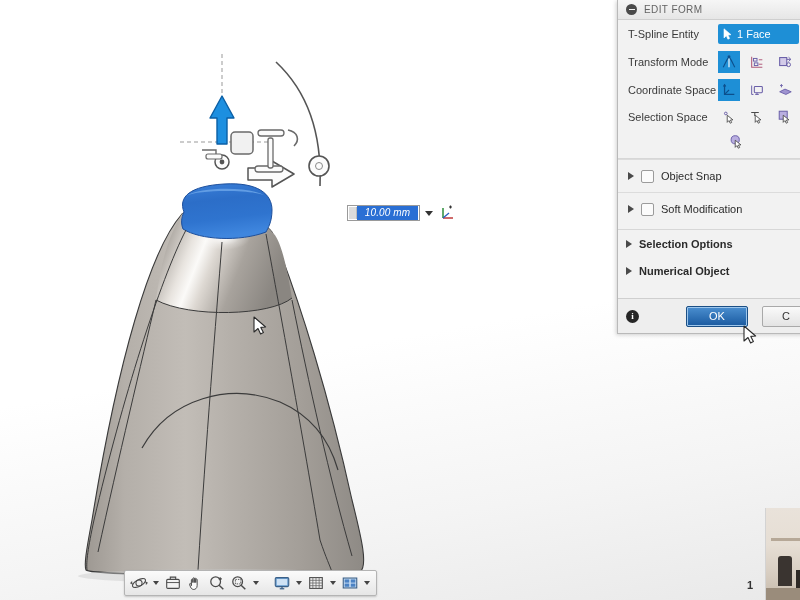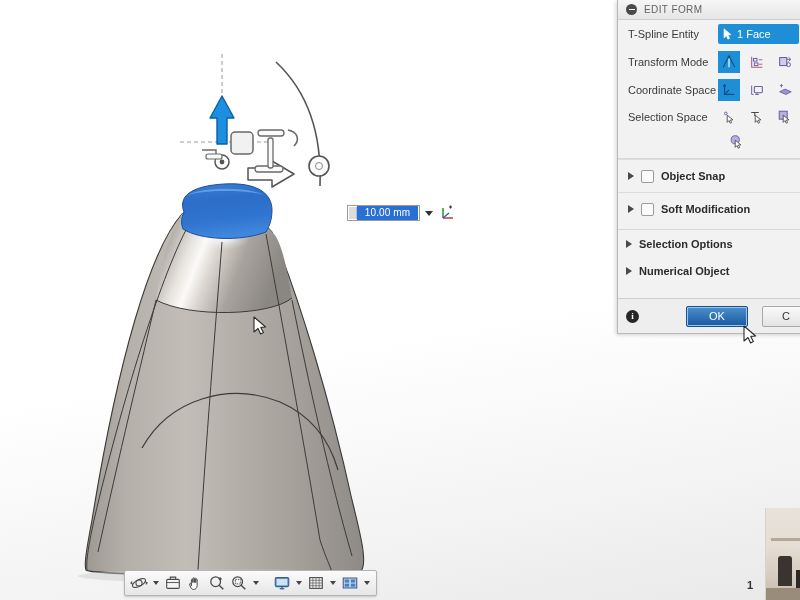--- a/index.html
+++ b/index.html
@@ -20,21 +20,21 @@
     position:absolute;left:347px;top:203px;height:20px;
     display:flex;align-items:center;gap:3px;
   }
   .chip-field{
     width:73px;height:16px;border:1px solid #9a9a9a;background:#ffffff;
     display:flex;align-items:center;padding:0 1px;box-sizing:border-box;
   }
   .chip-field .grip{width:7px;height:12px;background:#dcdcdc;border-right:1px solid #bbb;}
   .chip-field .val{
     flex:1;background:#2a6fd4;color:#ffffff;font-size:10px;line-height:14px;
-    text-align:center;letter-spacing:.1px;
+    text-align:center;letter-spacing:.1px;font-style:italic;
   }
   .chip-arrow{width:0;height:0;border-left:4px solid transparent;border-right:4px solid transparent;
     border-top:5px solid #333;margin-left:2px;}
   .chip-axis{width:16px;height:16px;margin-left:4px;}
 
   
   #nav-toolbar{
     position:absolute;left:124px;top:570px;height:24px;
     background:linear-gradient(to bottom,#fbfbfb,#e6e6e6);
     border:1px solid #b4b4b4;border-radius:2px;
@@ -74,21 +74,21 @@
 
   .icn{width:22px;height:22px;display:flex;align-items:center;justify-content:center;}
   .icn.active{background:#1e8fd6;}
 
   .ef-sep{height:1px;background:#d7d7d7;margin:4px 0 0 0;}
   .ef-group{display:flex;align-items:center;height:32px;padding-left:10px;gap:7px;
     border-top:1px solid #dcdcdc;}
   .tri{width:0;height:0;border-top:4px solid transparent;border-bottom:4px solid transparent;
     border-left:6px solid #4a4a4a;}
   .chk{width:11px;height:11px;border:1px solid #9b9b9b;background:#fbfbfb;border-radius:2px;}
-  .ef-group .gl{font-size:11px;font-weight:bold;color:#2b2b2b;}
+  .ef-group .gl{font-size:11px;font-weight:normal;color:#2b2b2b;}
 
   .ef-simple{display:flex;align-items:center;height:27px;padding-left:8px;gap:7px;}
   .ef-simple .gl{font-size:11px;font-weight:bold;color:#2b2b2b;}
 
   #ef-footer{
     height:34px;border-top:1px solid #cfcfcf;background:#eeeeee;
     display:flex;align-items:center;padding:0 8px;gap:8px;
   }
   .info-dot{width:13px;height:13px;border-radius:50%;background:#262626;color:#fff;
     font-size:9px;font-weight:bold;display:flex;align-items:center;justify-content:center;

